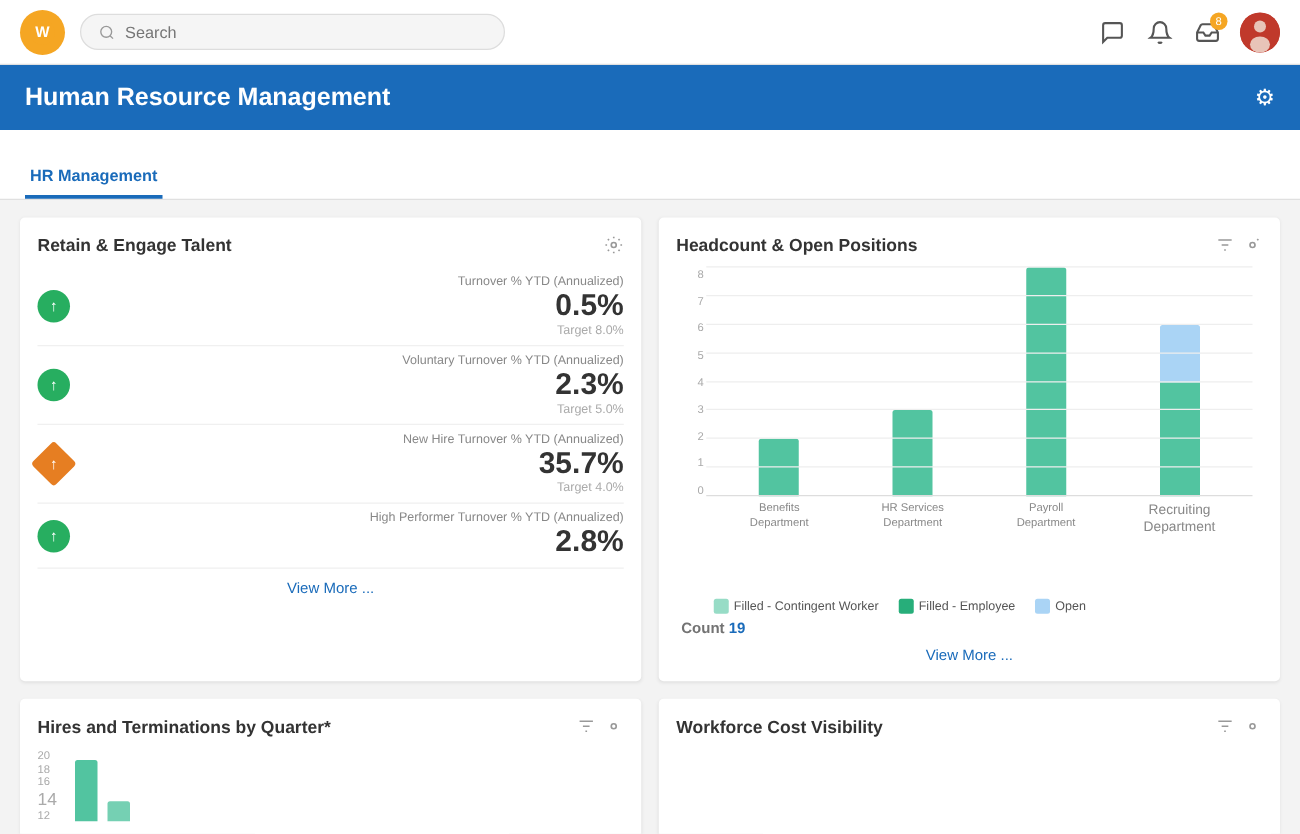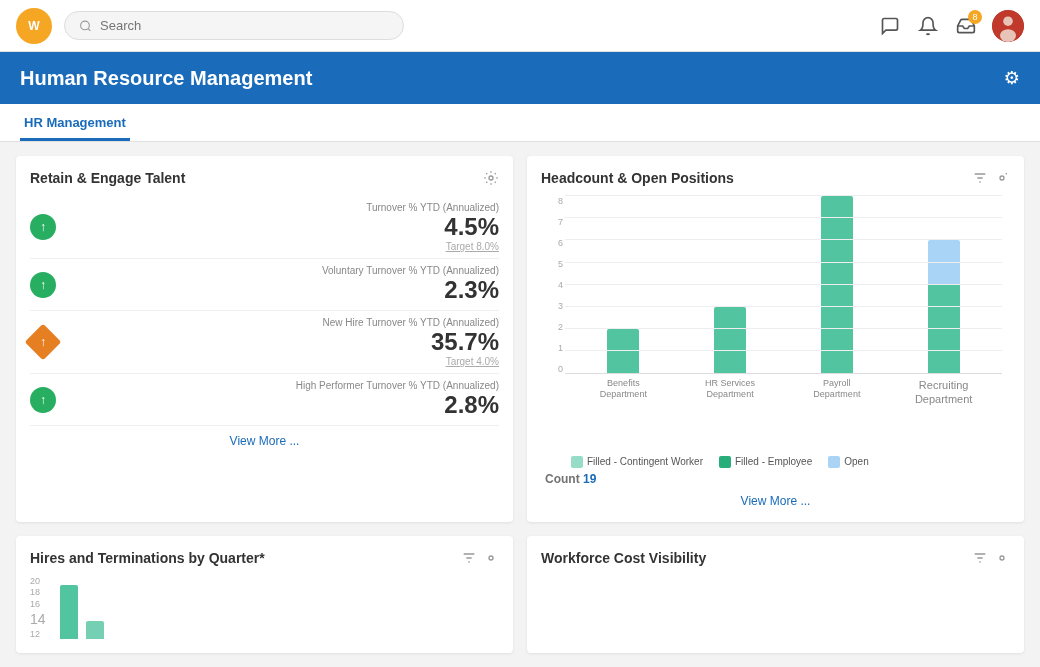--- a/index.html
+++ b/index.html
@@ -90,21 +90,21 @@
     .page-title {
       color: white;
       font-size: 20px;
       font-weight: bold;
     }
     .gear-icon { color: white; font-size: 18px; cursor: pointer; }
 
     
     .tab-bar {
       background: #fff;
-      height: 38px;
+      height: 56px;
       display: flex;
       align-items: flex-end;
       padding: 0 20px;
       border-bottom: 1px solid #e0e0e0;
     }
     .tab {
       padding: 8px 4px;
       font-size: 13px;
       color: #1a6bba;
       font-weight: bold;
@@ -159,21 +159,21 @@
       display: flex;
       align-items: center;
       justify-content: center;
       color: white;
       font-size: 12px;
       flex-shrink: 0;
     }
     .metric-icon.green { background: #27ae60; }
     .metric-label { font-size: 10px; color: #888; text-align: right; }
     .metric-value { font-size: 24px; font-weight: bold; color: #333; text-align: right; }
-    .metric-target { font-size: 10px; color: #aaa; text-align: right; text-decoration: underline; }
+    .metric-target { font-size: 10px; color: #aaa; text-align: right; }
     .metric-right { text-align: right; }
 
     .view-more {
       text-align: center;
       color: #1a6bba;
       font-size: 12px;
       margin-top: 8px;
       cursor: pointer;
     }
 
@@ -262,30 +262,31 @@
             <circle cx="12" cy="12" r="3"></circle>
             <path d="M19.07 4.93l-1.41 1.41M4.93 4.93l1.41 1.41M4.93 19.07l1.41-1.41M19.07 19.07l-1.41-1.41M12 2v2M12 20v2M2 12h2M20 12h2"></path>
           </svg>
       </div>
     </div>
 
     <div class="metric-row">
       <div class="metric-icon green">↑</div>
       <div class="metric-right" style="flex:1">
         <div class="metric-label">Turnover % YTD (Annualized)</div>
-        <div class="metric-value">4.5%</div>
+        <div class="metric-value">0.5%</div>
         <div class="metric-target">Target 8.0%</div>
       </div>
     </div>
 
     <div class="metric-row">
       <div class="metric-icon green">↑</div>
       <div class="metric-right" style="flex:1">
         <div class="metric-label">Voluntary Turnover % YTD (Annualized)</div>
         <div class="metric-value">2.3%</div>
+        <div class="metric-target">Target 5.0%</div>
       </div>
     </div>
 
     <div class="metric-row">
       <div style="width:26px;height:26px;background:#e67e22;transform:rotate(45deg);border-radius:3px;display:flex;align-items:center;justify-content:center;flex-shrink:0;">
         <span style="transform:rotate(-45deg);color:white;font-size:12px;">↑</span>
       </div>
       <div class="metric-right" style="flex:1">
         <div class="metric-label">New Hire Turnover % YTD (Annualized)</div>
         <div class="metric-value">35.7%</div>

